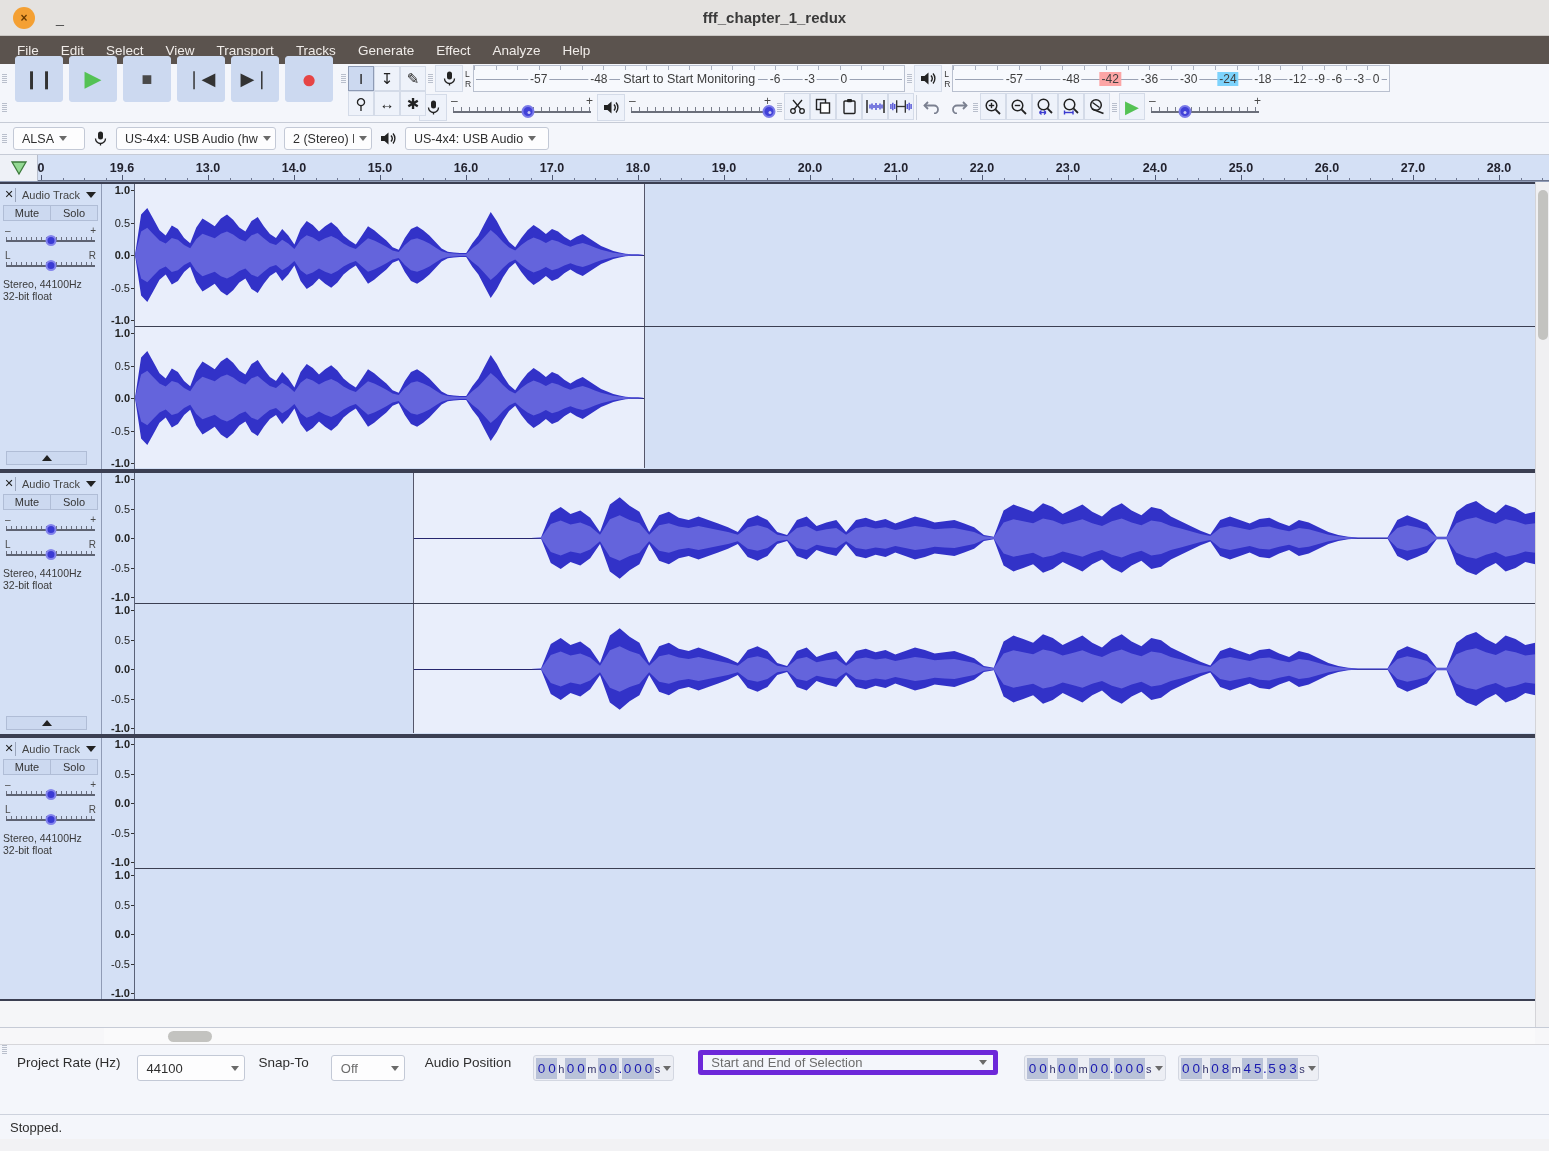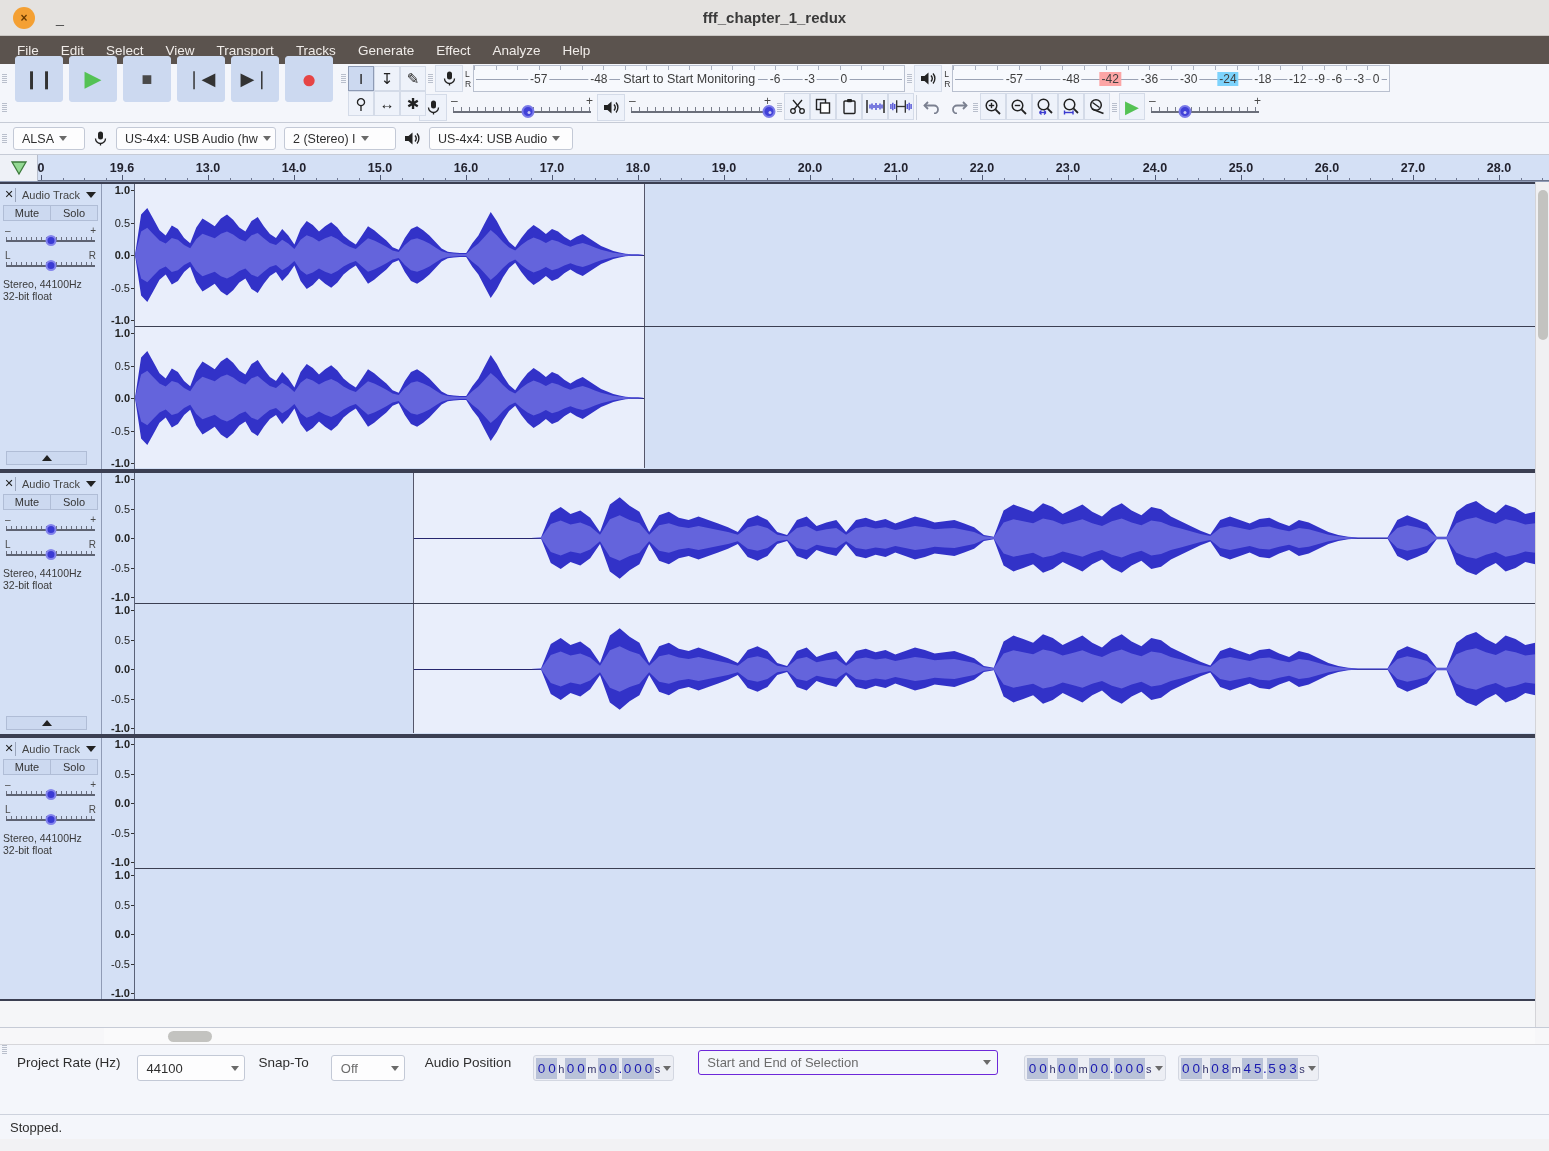--- a/index.html
+++ b/index.html
@@ -238,21 +238,21 @@
     width: 108px; height: 26px; background: #fdfdfe; border: 1px solid #c3c9d6; border-radius: 3px;
     display: flex; align-items: center; justify-content: space-between; padding: 0 5px 0 9px;
     font-size: 13px; color: #2e2e2e; cursor: pointer;
   }
   .snapcombo {
     width: 74px; height: 26px; background: #fdfdfe; border: 1px solid #c3c9d6; border-radius: 3px;
     display: flex; align-items: center; justify-content: space-between; padding: 0 5px 0 9px;
     font-size: 13px; color: #6c6c6c; cursor: pointer;
   }
   .selmode {
-    width: 300px; height: 25px; background: #f4f6fb; border: 1px solid #6d28d9; border-radius: 3px;
+    width: 300px; height: 25px; background: #f4f6fb; border: 5px solid #6d28d9; border-radius: 3px;
     display: flex; align-items: center; justify-content: space-between; padding: 0 6px 0 8px;
     font-size: 13px; color: #6c6c6c; cursor: pointer;
   }
   .timefield {
     display: inline-flex; align-items: center; height: 26px;
     background: #eceef4; border: 1px solid #d3d7e1; border-radius: 3px; padding: 1px 2px;
     font-family: "Liberation Sans", sans-serif; cursor: text;
   }
   .timefield .dg { background: #b9c2d8; color: #1b1bb0; font-size: 13.5px; padding: 3px 1.5px; letter-spacing: 0; }
   .timefield .un { color: #33336a; font-size: 11px; padding: 0 1px; align-self: flex-end; padding-bottom: 4px; }
@@ -660,21 +660,21 @@
       <svg width="15" height="17" viewBox="0 0 15 17">
         <rect x="5" y="1.5" width="5" height="8" rx="2.5" fill="#222"></rect>
         <path d="M2.5 8.5a5 5 0 0 0 10 0" stroke="#222" stroke-width="1.3" fill="none"></path>
         <line x1="7.5" y1="13" x2="7.5" y2="15.5" stroke="#222" stroke-width="1.3"></line>
       </svg>
     </div>
     <div class="combo" style="width: 160px;">
       <span class="cval">US-4x4: USB Audio (hw</span>
       <span class="caret"></span>
     </div>
-    <div class="combo" style="width: 112px;">
+    <div class="combo" style="width: 88px;">
       <span class="cval">2 (Stereo) I</span>
       <span class="caret"></span>
     </div>
     <div style="padding: 0px 4px; display: flex; align-items: center;">
       <svg width="17" height="15" viewBox="0 0 17 15">
         <polygon points="1,5 4.5,5 8.5,1.5 8.5,13.5 4.5,10 1,10" fill="#222"></polygon>
         <path d="M11 4.5a4.6 4.6 0 0 1 0 6" stroke="#222" stroke-width="1.4" fill="none"></path>
         <path d="M13 2.5a7.6 7.6 0 0 1 0 10" stroke="#222" stroke-width="1.4" fill="none"></path>
       </svg>
     </div>

